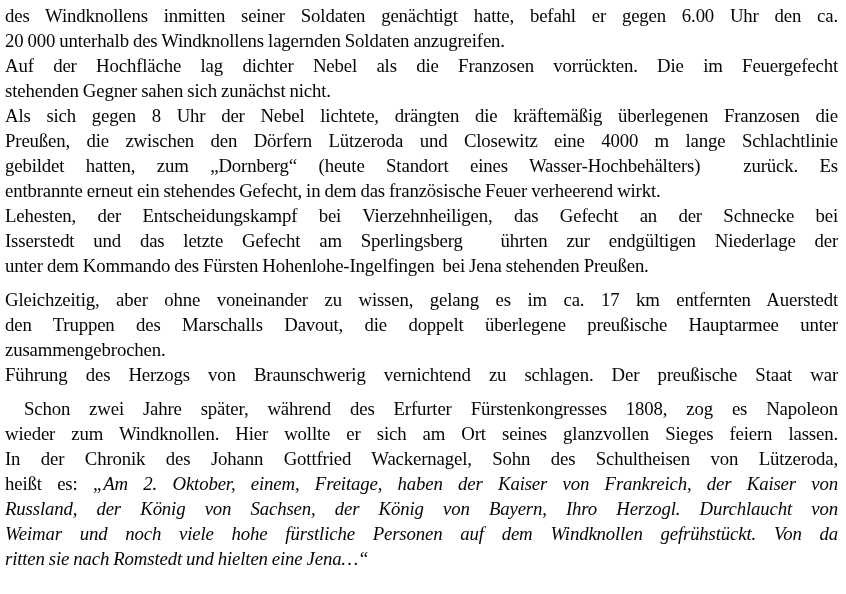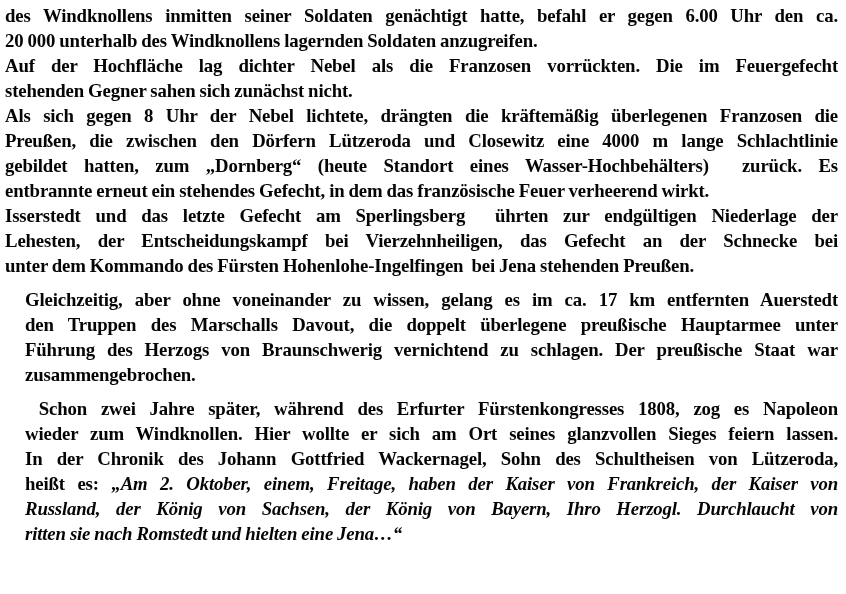--- a/index.html
+++ b/index.html
@@ -19,25 +19,23 @@
     padding: 3px 8px 0 5px;
     font-family: "Liberation Serif", "DejaVu Serif", serif;
     font-size: 18.8px;
     line-height: 25px;
     letter-spacing: -0.15px;
     word-spacing: -0.5px;
     color: #050505;
   }
   .para {
     margin: 0;
-    font-weight: bold;
   }
   .para.gap {
     margin-top: 9px;
-    margin-left: 20px;
   }
   .line {
     text-align: justify;
     text-align-last: justify;
     overflow: hidden;
   }
   .line.last {
     text-align-last: left;
   }
   .seg.italic {
@@ -56,31 +54,32 @@
       <div class="line"><span class="seg">Auf der Hochfläche lag dichter Nebel als die Franzosen vorrückten. Die im Feuergefecht</span></div>
       <div class="line last"><span class="seg">stehenden Gegner sahen sich zunächst nicht.</span></div>
     </div>
     <div class="para">
       <div class="line"><span class="seg">Als sich gegen 8 Uhr der Nebel lichtete, drängten die kräftemäßig überlegenen Franzosen die</span></div>
       <div class="line"><span class="seg">Preußen, die zwischen den Dörfern Lützeroda und Closewitz eine 4000 m lange Schlachtlinie</span></div>
       <div class="line"><span class="seg">gebildet hatten, zum „Dornberg“ (heute Standort eines Wasser-Hochbehälters)&nbsp; zurück. Es</span></div>
       <div class="line last"><span class="seg">entbrannte erneut ein stehendes Gefecht, in dem das französische Feuer verheerend wirkt.</span></div>
     </div>
     <div class="para">
+      <div class="line"><span class="seg">Lehesten, der Entscheidungskampf bei Vierzehnheiligen, das Gefecht an der Schnecke bei</span></div>
       <div class="line"><span class="seg">Isserstedt und das letzte Gefecht am Sperlingsberg&nbsp; ührten zur endgültigen Niederlage der</span></div>
-      <div class="line"><span class="seg">Lehesten, der Entscheidungskampf bei Vierzehnheiligen, das Gefecht an der Schnecke bei</span></div>
       <div class="line last"><span class="seg">unter dem Kommando des Fürsten Hohenlohe-Ingelfingen&nbsp; bei Jena stehenden Preußen.</span></div>
     </div>
     <div class="para gap">
       <div class="line"><span class="seg">Gleichzeitig, aber ohne voneinander zu wissen, gelang es im ca. 17 km entfernten Auerstedt</span></div>
       <div class="line"><span class="seg">den Truppen des Marschalls Davout, die doppelt überlegene preußische Hauptarmee unter</span></div>
+      <div class="line last"><span class="seg">zusammengebrochen.</span></div>
       <div class="line"><span class="seg">Führung des Herzogs von Braunschwerig vernichtend zu schlagen. Der preußische Staat war</span></div>
-      <div class="line last"><span class="seg">zusammengebrochen.</span></div>
     </div>
     <div class="para gap">
       <div class="line"><span class="seg">&nbsp;Schon zwei Jahre später, während des Erfurter Fürstenkongresses 1808, zog es Napoleon</span></div>
       <div class="line"><span class="seg">wieder zum Windknollen. Hier wollte er sich am Ort seines glanzvollen Sieges feiern lassen.</span></div>
       <div class="line"><span class="seg">In der Chronik des Johann Gottfried Wackernagel, Sohn des Schultheisen von Lützeroda,</span></div>
       <div class="line"><span class="seg">heißt es: </span><span class="seg italic">„Am 2. Oktober, einem, Freitage, haben der Kaiser von Frankreich, der Kaiser von</span></div>
       <div class="line"><span class="seg italic">Russland, der König von Sachsen, der König von Bayern, Ihro Herzogl. Durchlaucht von</span></div>
+      <div class="line"><span class="seg italic">Weimar und noch viele hohe fürstliche Personen auf dem Windknollen gefrühstückt. Von da</span></div>
       <div class="line last"><span class="seg italic">ritten sie nach Romstedt und hielten eine Jena…“</span></div>
     </div>
   </div>
 
 </body></html>

